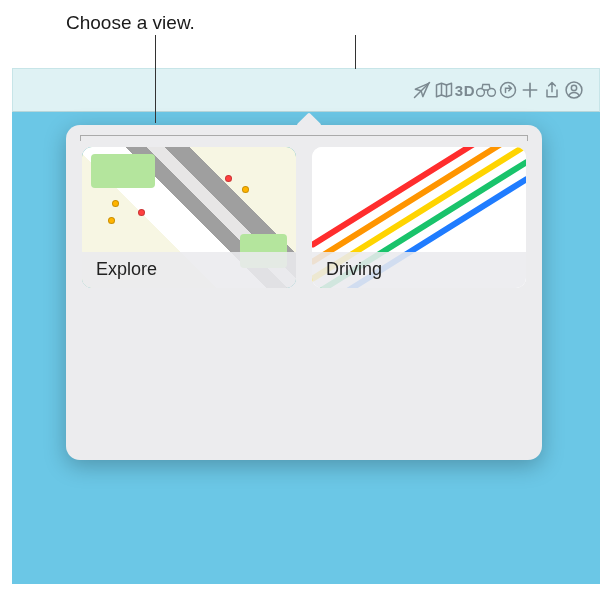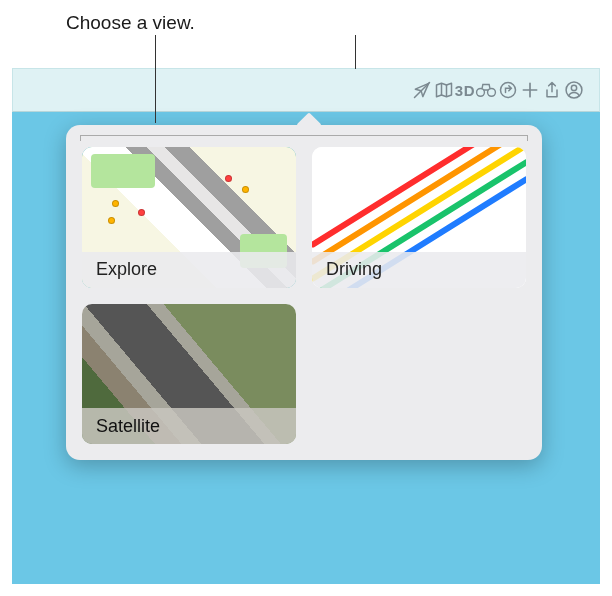--- a/index.html
+++ b/index.html
@@ -171,19 +171,15 @@
       <div class="tile-thumb thumb-transit">
         <div class="tline" style="top:20%; background:#ff2d2d;"></div>
         <div class="tline" style="top:32%; background:#ff9500;"></div>
         <div class="tline" style="top:44%; background:#ffd400;"></div>
         <div class="tline" style="top:56%; background:#19c36b;"></div>
         <div class="tline" style="top:68%; background:#1f7cff;"></div>
       </div>
       <div class="tile-label-band">Driving</div>
     </div>
 
-    <div class="tile satellite">
-      <div class="tile-thumb thumb-satellite"></div>
-      <div class="tile-label-band">Satellite</div>
-    </div>
 
   </div>
 </div>
 
 </body></html>

